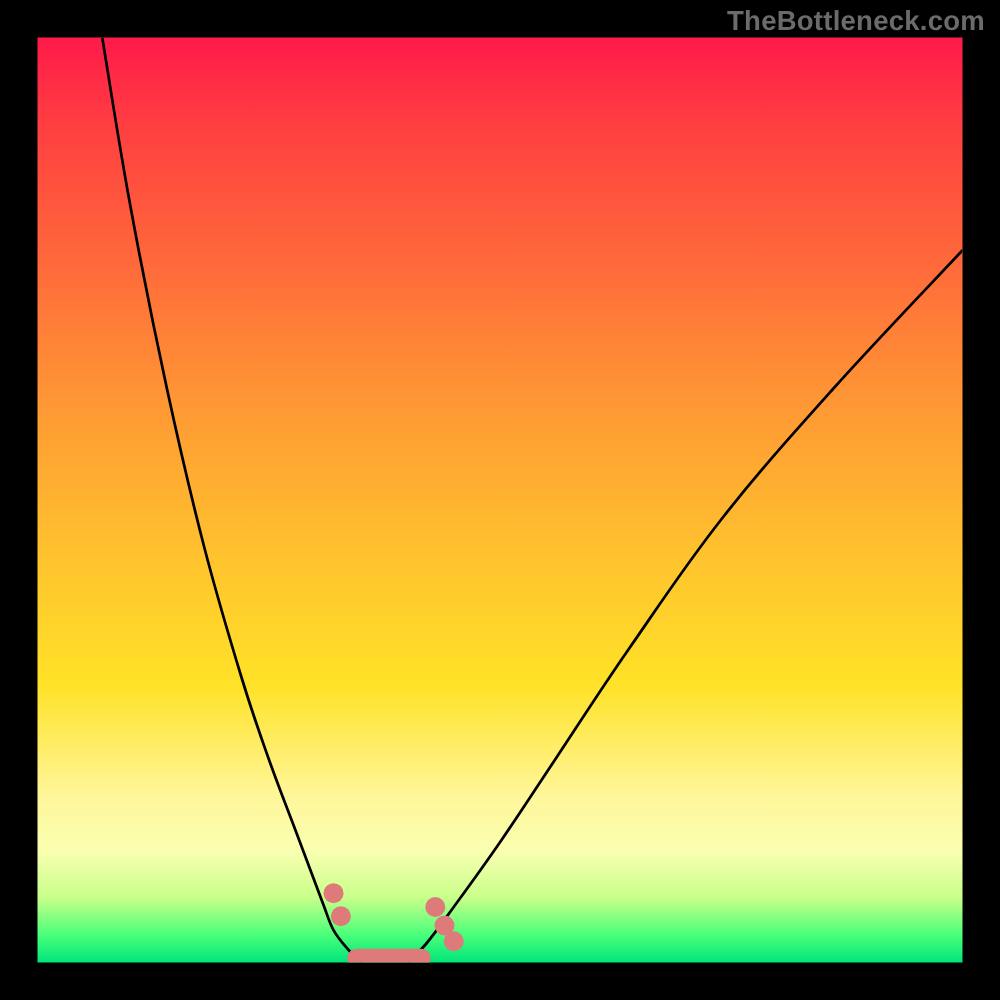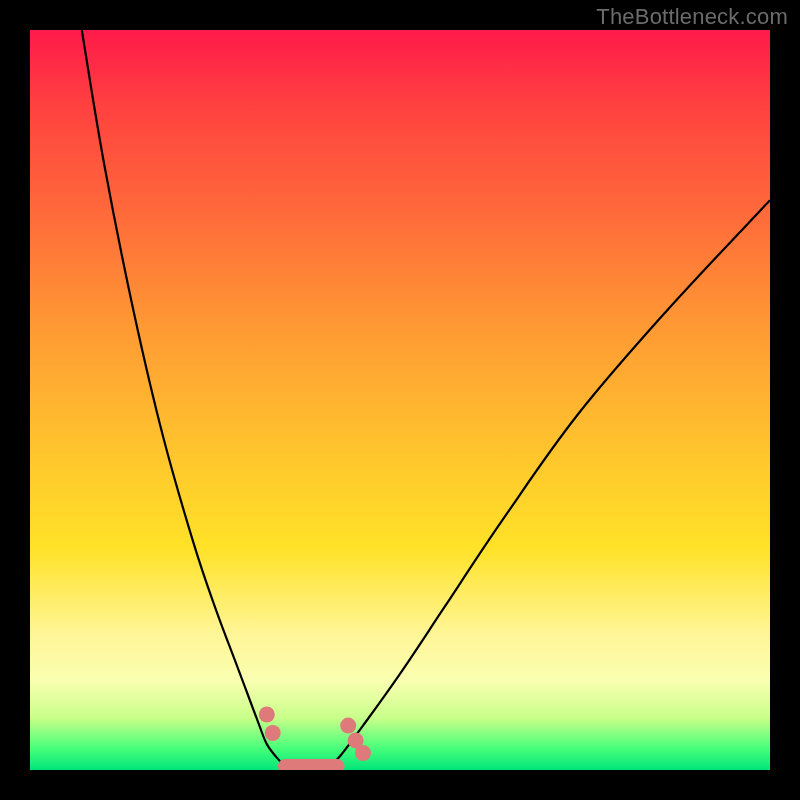--- a/index.html
+++ b/index.html
@@ -37,21 +37,21 @@
       #c8ff8a 93%,
       #4aff7a 97%,
       #00e57a 100%);
   }
   .watermark {
     position: absolute;
     top: 4px;
     right: 12px;
     color: #6b6b6b;
     font-size: 22px;
-    font-weight: 400;
+    font-weight: 700;
     letter-spacing: 0.2px;
   }
   svg.curves {
     position: absolute;
     left: 0;
     top: 0;
     width: 740px;
     height: 740px;
   }
   .curve {

